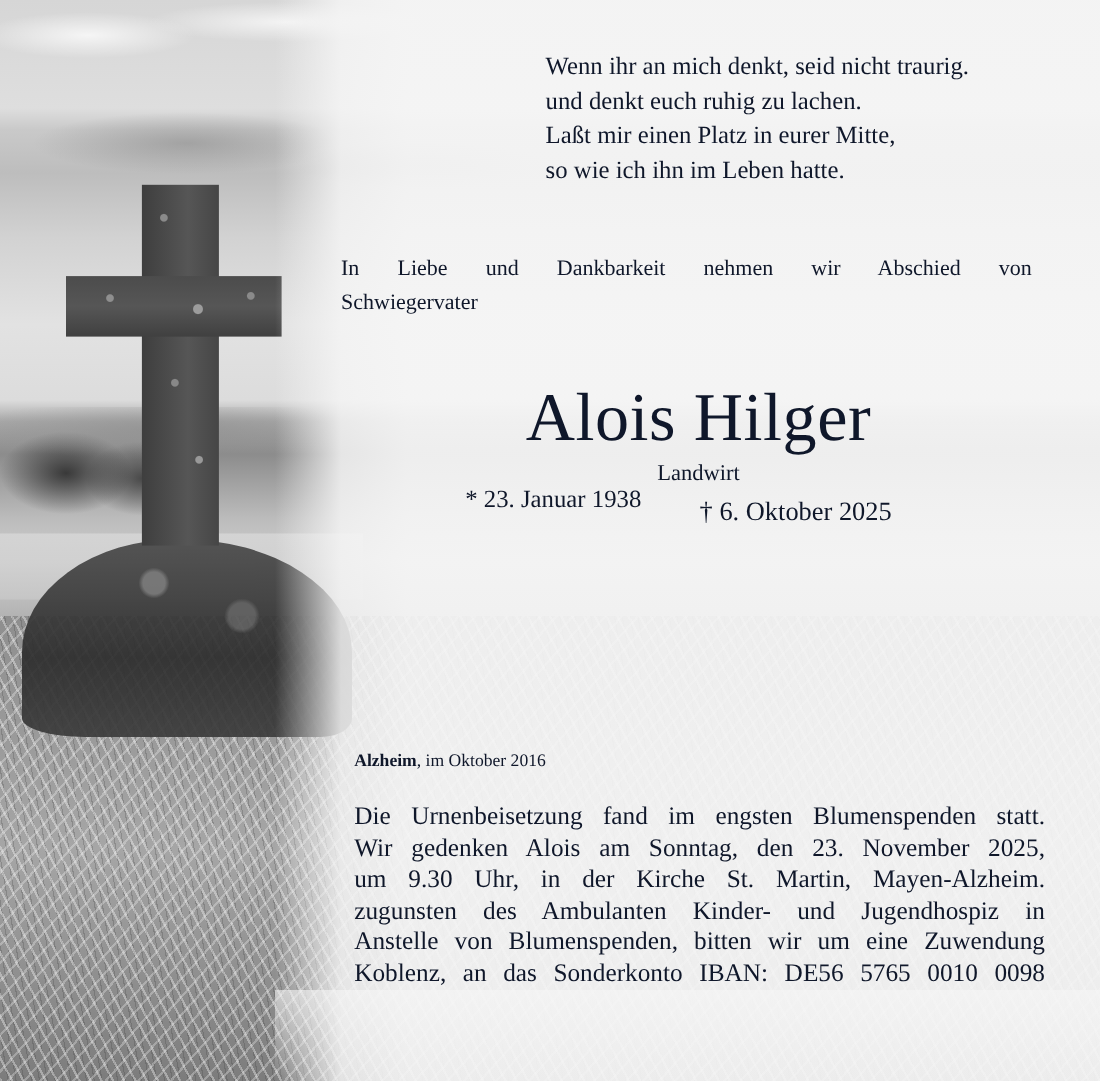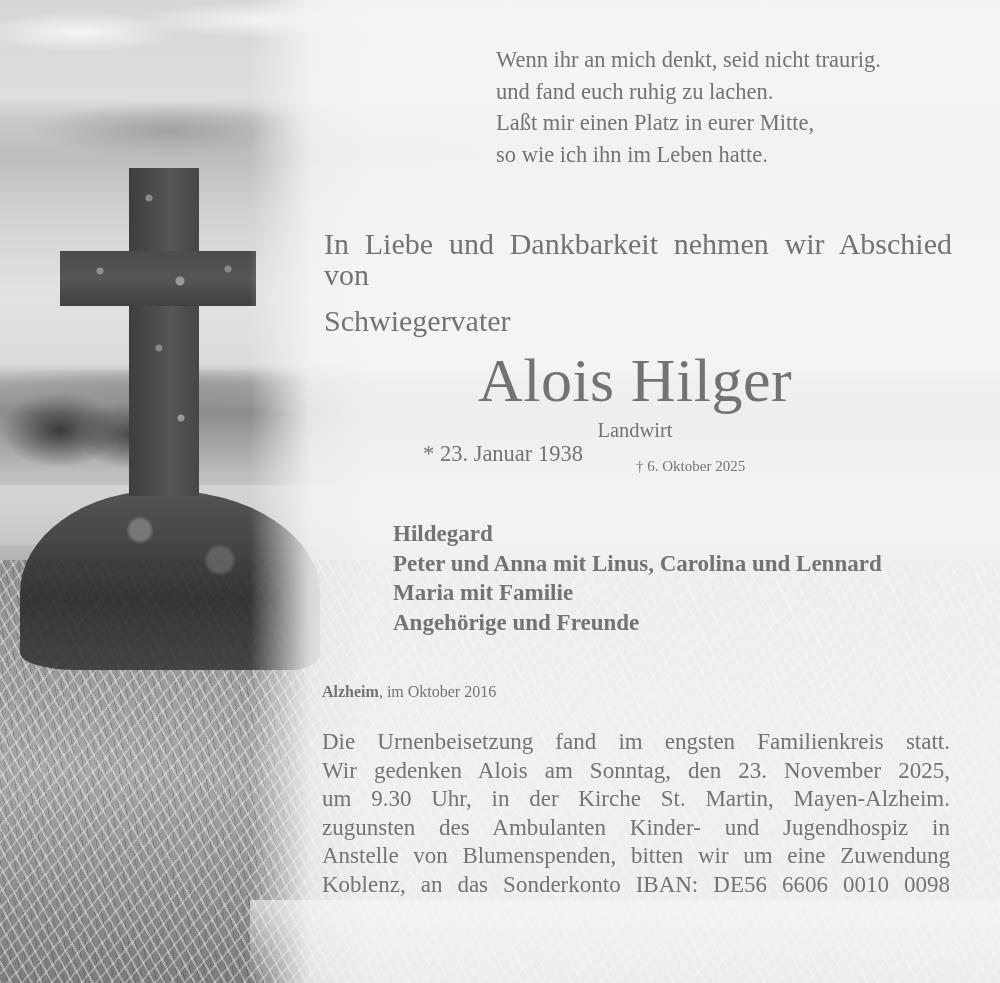--- a/index.html
+++ b/index.html
@@ -9,21 +9,21 @@
       height: 983px;
       overflow: hidden;
       background: #f4f4f4;
     }
     .page {
       position: relative;
       width: 1000px;
       height: 983px;
       overflow: hidden;
       font-family: "Liberation Serif", "DejaVu Serif", serif;
-      color: #737373;
+      color: #0f172a;
     }
 
     
     .bg {
       position: absolute;
       inset: 0;
       background:
         linear-gradient(180deg, #d6d6d6 0%, #dedede 10%, #c9c9c9 12%, #bdbdbd 16%, #d2d2d2 22%, #e2e2e2 30%, #dcdcdc 37%, #a8a8a8 39%, #8c8c8c 42%, #bcbcbc 48%, #cfcfcf 52%, #a2a2a2 60%, #8a8a8a 68%, #b0b0b0 76%, #c4c4c4 86%, #9a9a9a 100%);
     }
     .bg-clouds {
@@ -116,28 +116,28 @@
     .text { position: absolute; white-space: nowrap; }
 
     .poem {
       left: 496px; top: 44px;
       font-size: 22.5px;
       line-height: 31.5px;
     }
     .poem .line { display: block; }
 
     .intro {
-      left: 324px; top: 229px;
+      left: 310px; top: 229px;
       width: 628px;
-      font-size: 30px;
+      font-size: 20px;
       line-height: 30.5px;
       white-space: normal;
     }
     .intro .line { display: block; text-align: justify; text-align-last: justify; }
-    .intro .line.last { text-align-last: left; margin-top: 16px; }
+    .intro .line.last { text-align-last: left; }
 
     .name {
       left: 0; width: 1270px; top: 344px;
       text-align: center;
       font-size: 62px;
       line-height: 72px;
       letter-spacing: 0.5px;
     }
     .occupation {
       left: 0; width: 1270px; top: 417px;
@@ -145,21 +145,21 @@
       font-size: 20.5px;
       line-height: 26px;
     }
     .born {
       left: 423px; top: 439px;
       font-size: 22.5px;
       line-height: 30px;
     }
     .died {
       left: 636px; top: 451px;
-      font-size: 15px;
+      font-size: 24px;
       line-height: 30px;
     }
 
     .family {
       left: 393px; top: 519px;
       font-size: 23px;
       line-height: 29.5px;
       font-weight: bold;
     }
     .family .line { display: block; }
@@ -192,46 +192,40 @@
   <div class="bg-field"></div>
   <div class="bg-grain"></div>
   <div class="rock"></div>
   <div class="cross-v"></div>
   <div class="cross-h"></div>
   <div class="fade"></div>
   <div class="fade-bottom"></div>
 
   <div class="text poem">
     <span class="line">Wenn ihr an mich denkt, seid nicht traurig.</span>
-    <span class="line">und fand euch ruhig zu lachen.</span>
+    <span class="line">und denkt euch ruhig zu lachen.</span>
     <span class="line">Laßt mir einen Platz in eurer Mitte,</span>
     <span class="line">so wie ich ihn im Leben hatte.</span>
   </div>
 
   <div class="text intro">
     <span class="line">In Liebe und Dankbarkeit nehmen wir Abschied von</span>
     <span class="line last">Schwiegervater</span>
   </div>
 
   <div class="text name">Alois Hilger</div>
   <div class="text occupation">Landwirt</div>
   <div class="text born">* 23. Januar 1938</div>
   <div class="text died">† 6. Oktober 2025</div>
 
-  <div class="text family">
-    <span class="line">Hildegard</span>
-    <span class="line">Peter und Anna mit Linus, Carolina und Lennard</span>
-    <span class="line">Maria mit Familie</span>
-    <span class="line">Angehörige und Freunde</span>
-  </div>
 
   <div class="text place-date"><span class="place">Alzheim</span><span>, im Oktober 2016</span></div>
 
   <div class="text notice">
-    <span class="line">Die Urnenbeisetzung fand im engsten Familienkreis statt.</span>
+    <span class="line">Die Urnenbeisetzung fand im engsten Blumenspenden statt.</span>
     <span class="line">Wir gedenken Alois am Sonntag, den 23. November 2025,</span>
     <span class="line">um 9.30 Uhr, in der Kirche St. Martin, Mayen-Alzheim.</span>
     <span class="line">zugunsten des Ambulanten Kinder- und Jugendhospiz in</span>
     <span class="line">Anstelle von Blumenspenden, bitten wir um eine Zuwendung</span>
-    <span class="line">Koblenz, an das Sonderkonto IBAN: DE56 6606 0010 0098</span>
+    <span class="line">Koblenz, an das Sonderkonto IBAN: DE56 5765 0010 0098</span>
   </div>
 
 </div>
 
 </body></html>

